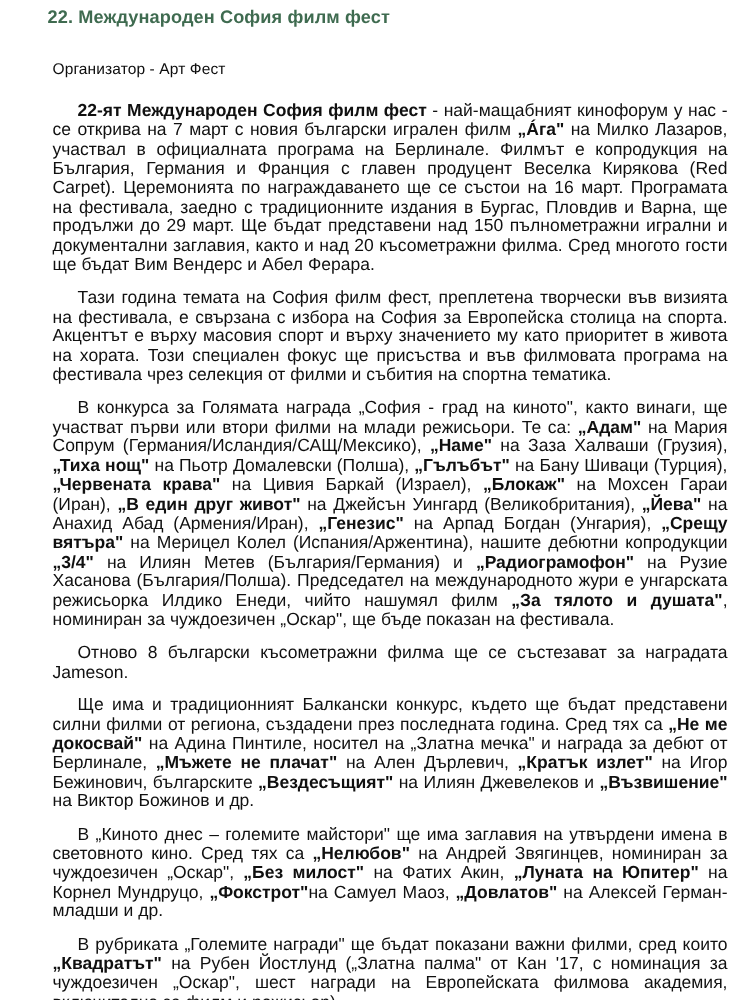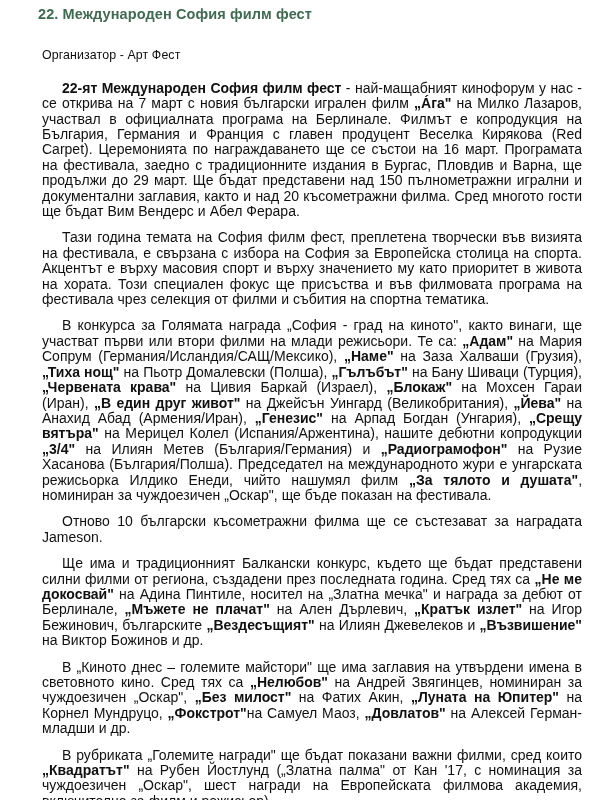--- a/index.html
+++ b/index.html
@@ -84,21 +84,21 @@
   </div>
 
   <div class="body-copy">
 
     <p class="para"><b>22-ят Международен София филм фест</b><span> - най-мащабният кинофорум у нас - се открива на 7 март с новия български игрален филм </span><b>„Áга"</b><span> на Милко Лазаров, участвал в официалната програма на Берлинале. Филмът е копродукция на България, Германия и Франция с главен продуцент Веселка Кирякова (Red Carpet). Церемонията по награждаването ще се състои на 16 март. Програмата на фестивала, заедно с традиционните издания в Бургас, Пловдив и Варна, ще продължи до 29 март. Ще бъдат представени над 150 пълнометражни игрални и документални заглавия, както и над 20 късометражни филма. Сред многото гости ще бъдат Вим Вендерс и Абел Ферара.</span></p>
 
     <p class="para">Тази година темата на София филм фест, преплетена творчески във визията на фестивала, е свързана с избора на София за Европейска столица на спорта. Акцентът е върху масовия спорт и върху значението му като приоритет в живота на хората. Този специален фокус ще присъства и във филмовата програма на фестивала чрез селекция от филми и събития на спортна тематика.</p>
 
     <p class="para"><span>В конкурса за Голямата награда „София - град на киното", както винаги, ще участват първи или втори филми на млади режисьори. Те са: </span><b>„Адам"</b><span> на Мария Сопрум (Германия/Исландия/САЩ/Мексико), </span><b>„Наме"</b><span> на Заза Халваши (Грузия), </span><b>„Тиха нощ"</b><span> на Пьотр Домалевски (Полша), </span><b>„Гълъбът"</b><span> на Бану Шиваци (Турция), </span><b>„Червената крава"</b><span> на Цивия Баркай (Израел), </span><b>„Блокаж"</b><span> на Мохсен Гараи (Иран), </span><b>„В един друг живот"</b><span> на Джейсън Уингард (Великобритания), </span><b>„Йева"</b><span> на Анахид Абад (Армения/Иран), </span><b>„Генезис"</b><span> на Арпад Богдан (Унгария), </span><b>„Срещу вятъра"</b><span> на Мерицел Колел (Испания/Аржентина), нашите дебютни копродукции </span><b>„3/4"</b><span> на Илиян Метев (България/Германия) и </span><b>„Радиограмофон"</b><span> на Рузие Хасанова (България/Полша). Председател на международното жури е унгарската режисьорка Илдико Енеди, чийто нашумял филм </span><b>„За тялото и душата"</b><span>, номиниран за чуждоезичен „Оскар", ще бъде показан на фестивала.</span></p>
 
-    <p class="para">Отново 10 български късометражни филма ще се състезават за наградата Jameson.</p>
+    <p class="para">Отново 8 български късометражни филма ще се състезават за наградата Jameson.</p>
 
     <p class="para"><span>Ще има и традиционният Балкански конкурс, където ще бъдат представени силни филми от региона, създадени през последната година. Сред тях са </span><b>„Не ме докосвай"</b><span> на Адина Пинтиле, носител на „Златна мечка" и награда за дебют от Берлинале, </span><b>„Мъжете не плачат"</b><span> на Ален Дърлевич, </span><b>„Кратък излет"</b><span> на Игор Бежинович, българските </span><b>„Вездесъщият"</b><span> на Илиян Джевелеков и </span><b>„Възвишение"</b><span> на Виктор Божинов и др.</span></p>
 
     <p class="para"><span>В „Киното днес – големите майстори" ще има заглавия на утвърдени имена в световното кино. Сред тях са </span><b>„Нелюбов"</b><span> на Андрей Звягинцев, номиниран за чуждоезичен „Оскар", </span><b>„Без милост"</b><span> на Фатих Акин, </span><b>„Луната на Юпитер"</b><span> на Корнел Мундруцо, </span><b>„Фокстрот"</b><span>на Самуел Маоз, </span><b>„Довлатов"</b><span> на Алексей Герман-младши и др.</span></p>
 
     <p class="para"><span>В рубриката „Големите награди" ще бъдат показани важни филми, сред които </span><b>„Квадратът"</b><span> на Рубен Йостлунд („Златна палма" от Кан '17, с номинация за чуждоезичен „Оскар", шест награди на Европейската филмова академия, включително за филм и режисьор).</span></p>
 
   </div>
 </div>
 

